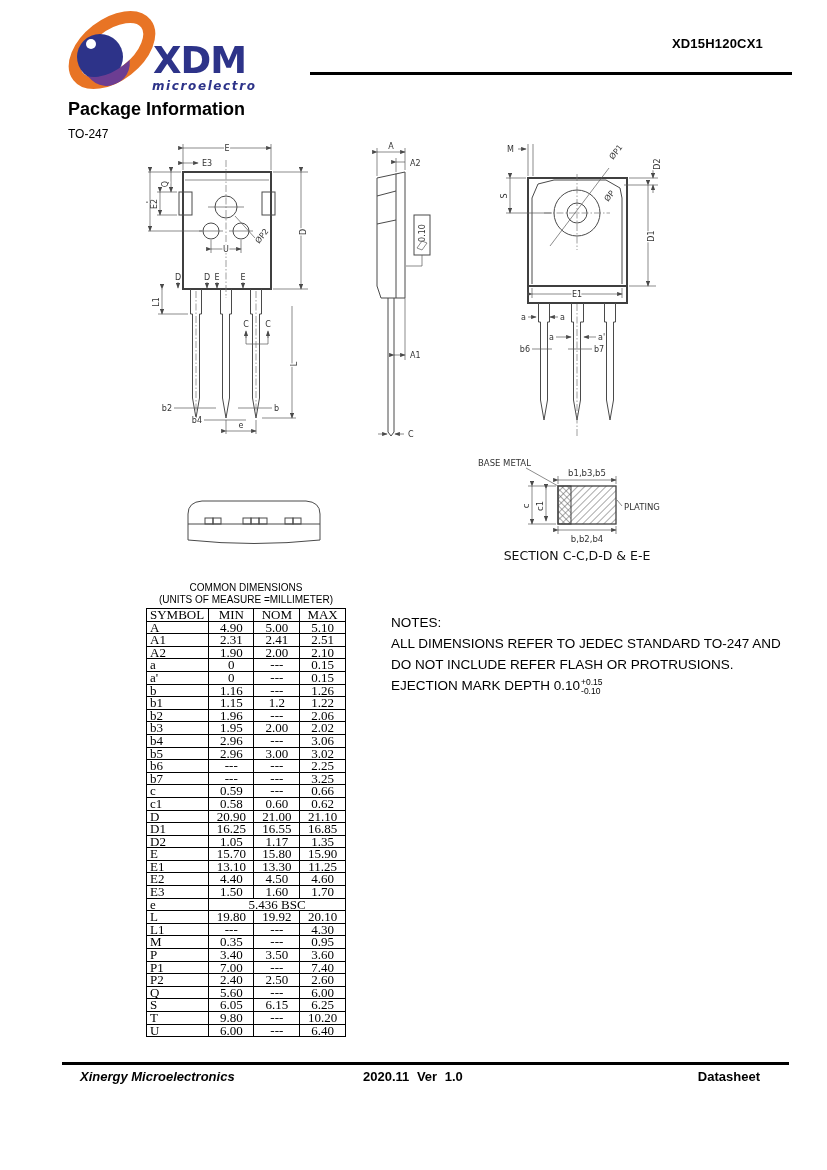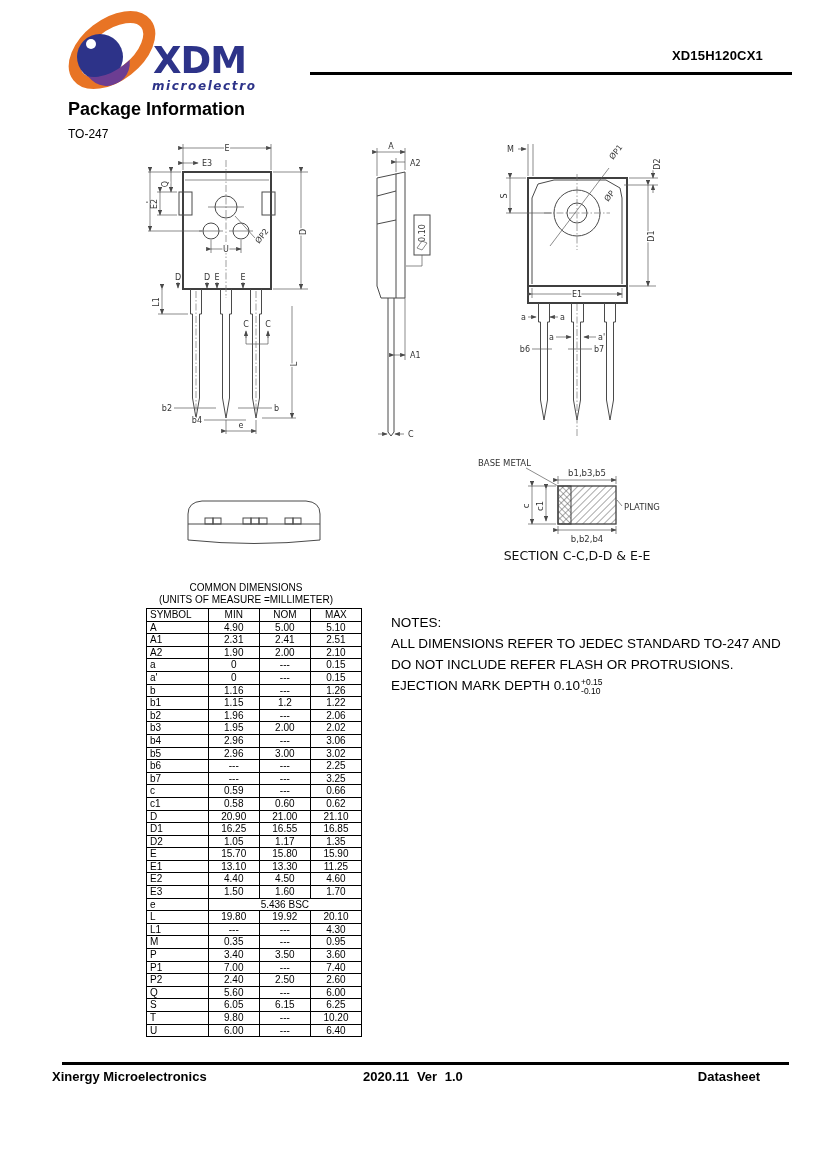--- a/index.html
+++ b/index.html
@@ -2,48 +2,48 @@
 <html><head>
 <meta charset="utf-8">
 <style>
   html,body{margin:0;padding:0;background:#888;}
   .page{
     position:relative;width:827px;height:1170px;background:#fff;margin:0 auto;
     font-family:"Liberation Sans",sans-serif;color:#000;overflow:hidden;
   }
   .abs{position:absolute;}
   
-  .part-number{top:48px;right:64px;font-size:13px;font-weight:bold;letter-spacing:.2px;}
+  .part-number{top:36px;right:64px;font-size:13px;font-weight:bold;letter-spacing:.2px;}
   .header-rule{top:72px;left:310px;width:482px;height:3px;background:#000;}
   .page-title{top:99px;left:68px;font-size:18px;font-weight:bold;}
   .page-subtitle{top:127px;left:68px;font-size:12px;}
   
   svg text{font-family:"DejaVu Sans",sans-serif;}
   .dim{font-size:8px;fill:#333;paint-order:stroke;stroke:#fff;stroke-width:2.5px;stroke-linejoin:round;}
   .dim-b{font-size:8.5px;fill:#333;paint-order:stroke;stroke:#fff;stroke-width:2.5px;stroke-linejoin:round;}
   .ln{stroke:#4a4a4a;fill:none;stroke-width:1;}
   .ln2{stroke:#3f3f3f;fill:none;stroke-width:2;}
   .thin{stroke:#5a5a5a;fill:none;stroke-width:.7;}
   .cl{stroke:#777;fill:none;stroke-width:.7;stroke-dasharray:7 2 1.5 2;}
   
   .dim-table-wrap{top:582px;left:146px;width:200px;font-size:10px;}
   .tbl-title{text-align:center;line-height:12px;}
-  table.dims{border-collapse:collapse;width:216px;margin-top:2px;font-size:10px;}
+  table.dims{border-collapse:collapse;width:200px;margin-top:2px;font-size:13px;font-family:Liberation Serif, serif;}
   table.dims th,table.dims td{border:1px solid #000;padding:0 3px;height:11.6px;line-height:11.6px;font-weight:normal;text-align:left;white-space:nowrap;}
   table.dims th{text-align:left;}
   table.dims th.num,table.dims td.num{text-align:center;}
   table.dims td.span{text-align:center;}
   
   .notes{top:612px;left:391px;width:410px;font-size:13.5px;line-height:21px;}
   .notes .tol{display:inline-block;vertical-align:-4px;line-height:9px;font-size:8.5px;margin-left:1px;}
   .notes .tol span{display:block;}
   
   .footer-rule{top:1062px;left:62px;width:727px;height:2.5px;background:#000;}
   .footer-text{top:1069px;left:0;width:827px;font-size:13px;font-weight:bold;}
-  .footer-text .company{position:absolute;left:52px;}
+  .footer-text .company{position:absolute;left:80px;font-style:italic;}
   .footer-text .version{position:absolute;left:363px;word-spacing:4px;}
   .footer-text .doctype{position:absolute;right:67px;}
 </style>
 </head>
 <body>
 
 <div class="page">
 
   <svg class="abs" style="top:10px;left:60px" width="195" height="92" viewBox="0 0 195 92">
     <defs>

